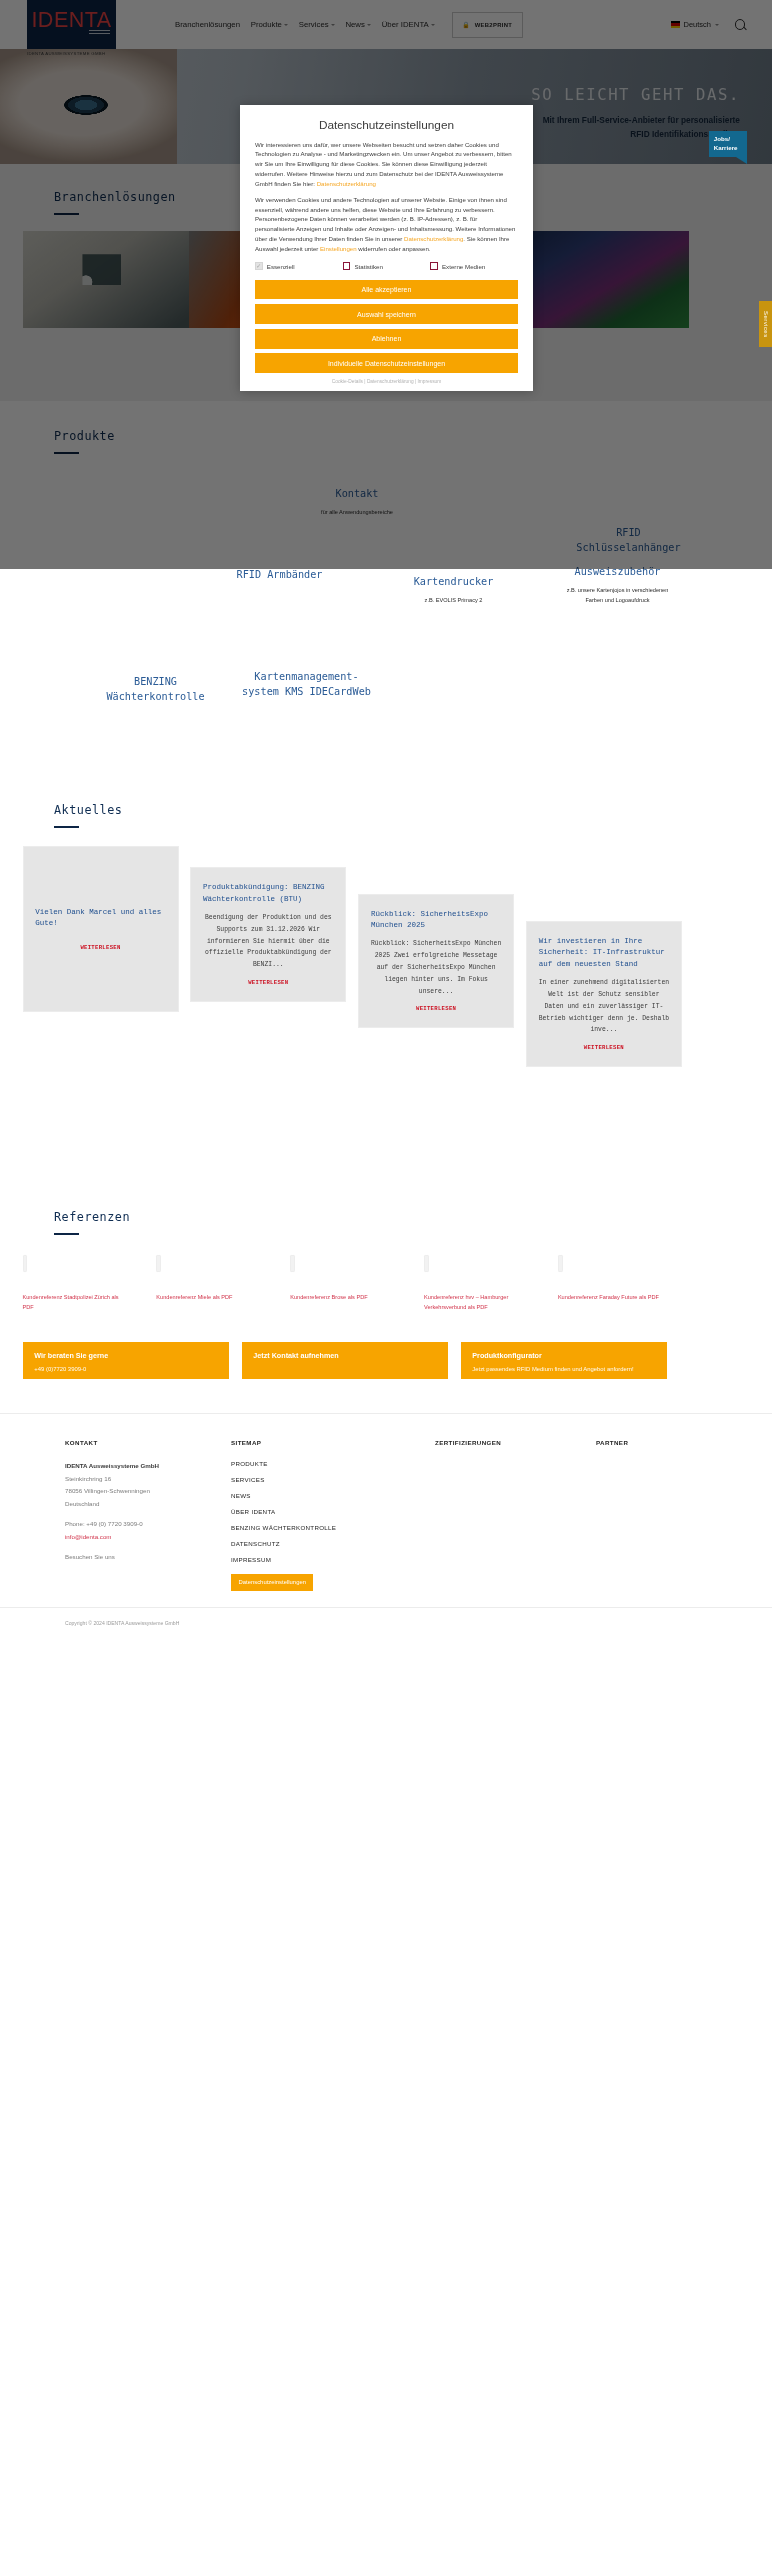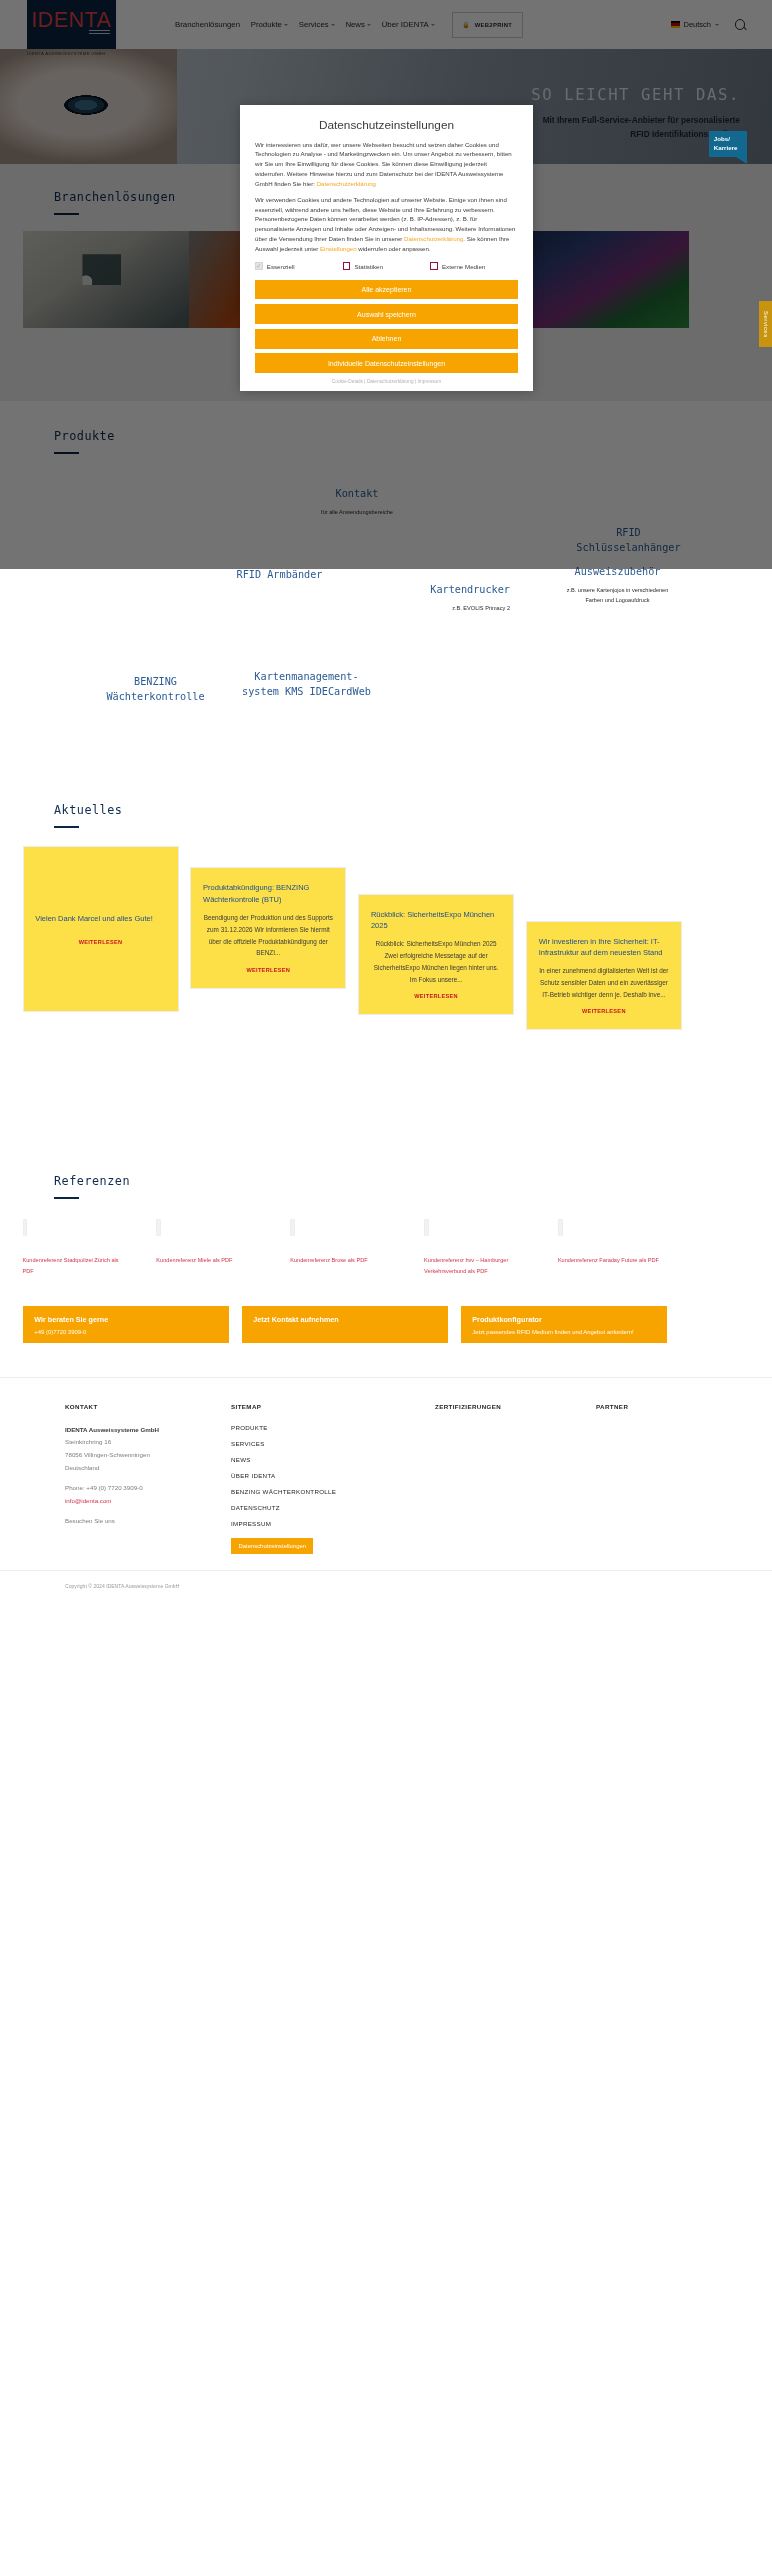--- a/index.html
+++ b/index.html
@@ -333,24 +333,25 @@
   .news-grid {
     display: flex;
     gap: 11.8px;
     margin-top: 18px;
     margin-left: 22.5px;
     width: 666px;
     align-items: flex-start;
   }
   .news-card {
     border: 0.5px solid #ececec;
-    background: #fde047;
+    background: #e5e5e5;
     width: 156px;
     padding: 14px 11.8px 14px 11.8px;
     text-align: center;
+    font-family: Liberation Mono, monospace;
   }
   .nc1 { margin-top: 0; height: 166px; display:flex; flex-direction:column; justify-content:center;}
   .nc2 { margin-top: 21.5px; }
   .nc3 { margin-top: 48px; }
   .nc4 { margin-top: 75px; }
   .news-title {
     color: #21508f;
     font-size: 7.5px;
     line-height: 1.55;
     text-align: left;
@@ -610,21 +611,21 @@
       <div class="prod-item" style="left:537px; top:28px; width:129px;margin-top:43px;">
         <div class="prod-title">RFID Schlüsselanhänger</div>
         <div class="prod-desc"></div>
       </div>
 
       <div class="prod-item" style="left:191px; top:113px; width:123px;">
         <div class="prod-title">RFID Armbänder</div>
         <div class="prod-desc"></div>
       </div>
 
-      <div class="prod-item" style="left:370px; top:128px; width:113px;text-align:right;">
+      <div class="prod-item" style="left:370px; top:120px; width:113px;">
         <div class="prod-title">Kartendrucker</div>
         <div class="prod-desc">z.B. EVOLIS Primacy 2</div>
       </div>
 
       <div class="prod-item" style="left:537px; top:110px; width:107px;">
         <div class="prod-title">Ausweiszubehör</div>
         <div class="prod-desc">z.B. unsere Kartenjojos in verschiedenen Farben und Logoaufdruck</div>
       </div>
 
       <div class="prod-item" style="left:75px; top:220px; width:107px;">

